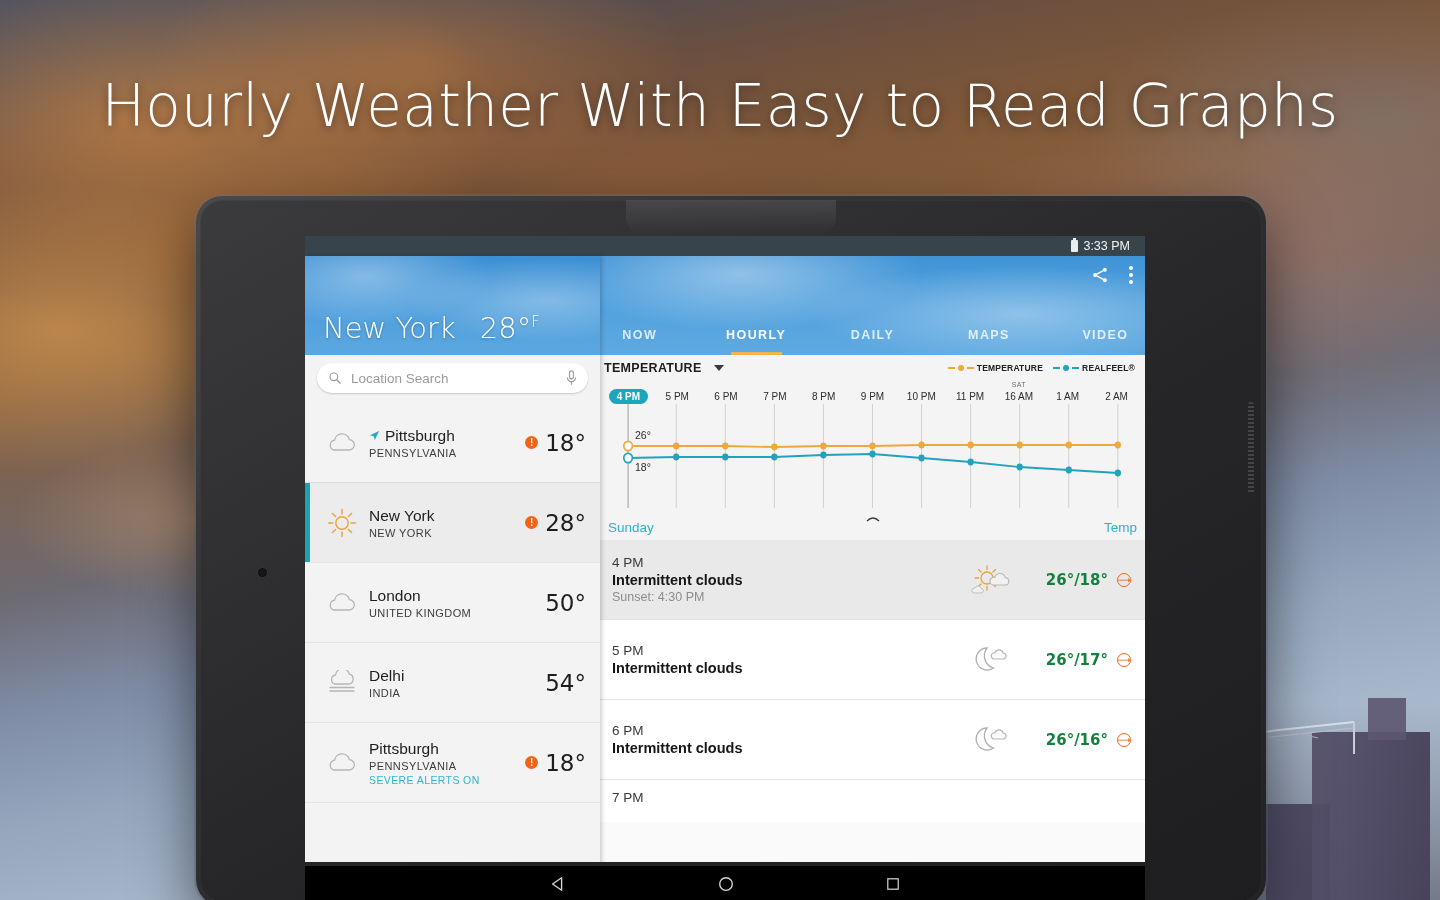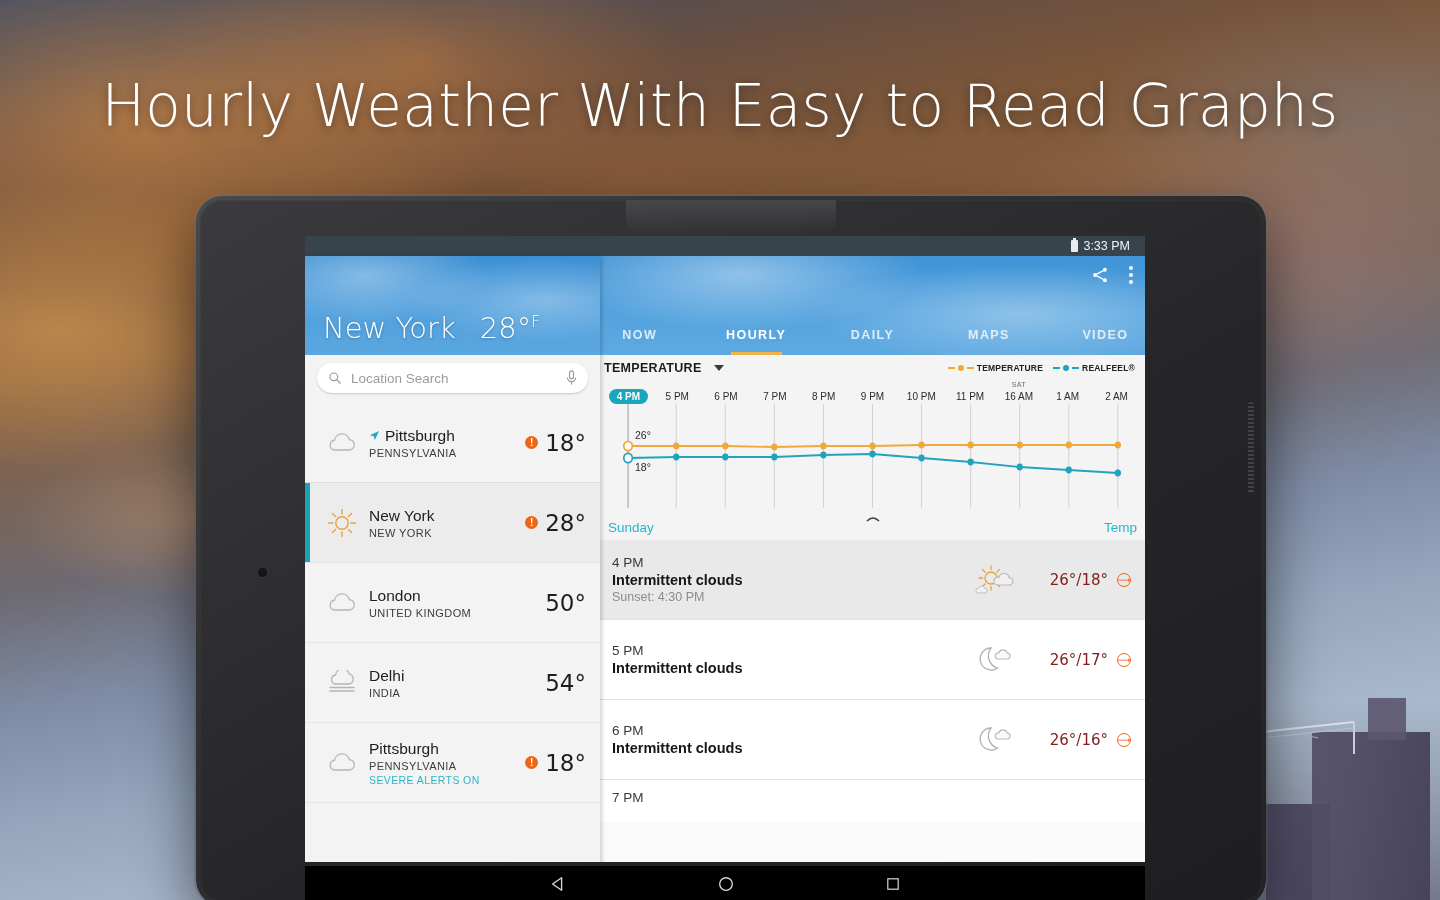--- a/index.html
+++ b/index.html
@@ -253,21 +253,21 @@
     position: relative;
   }
   .hrow.shaded { background: #e9e9e9; }
   .hrow.partial { height: 42px; align-items: flex-start; padding-top: 10px; border-bottom:none;}
   .hr-left { flex: 1; }
   .hr-time { font-size: 13.5px; color: #3a3a3a; }
   .hr-cond { font-size: 14.5px; color: #161616; font-weight: 700; margin-top: 2px;}
   .hr-sun { font-size: 12.5px; color: #8c8c8c; margin-top: 2px;}
   .hr-ico { width: 110px; display:flex; justify-content:center; }
   .hr-right { display:flex; align-items:center; gap:9px;}
-  .hr-temps { font-size: 15px; font-weight: 400; color: #7f1d1d; font-family:"DejaVu Sans",sans-serif;}
+  .hr-temps { font-size: 15px; font-weight: 700; color: #15803d; font-family:"DejaVu Sans",sans-serif;}
   .arrow-circ {
     width: 14px; height:14px; border-radius:50%; border: 1.3px solid #ef6416;
     display:flex; align-items:center; justify-content:center; color:#ef6416; font-size:9px;
   }
 
   
   .aw-footer {
     height: 40px; background:#fafafa; display:flex; align-items:center; justify-content:flex-end;
     padding-right: 14px; gap: 7px; position:relative;
   }

